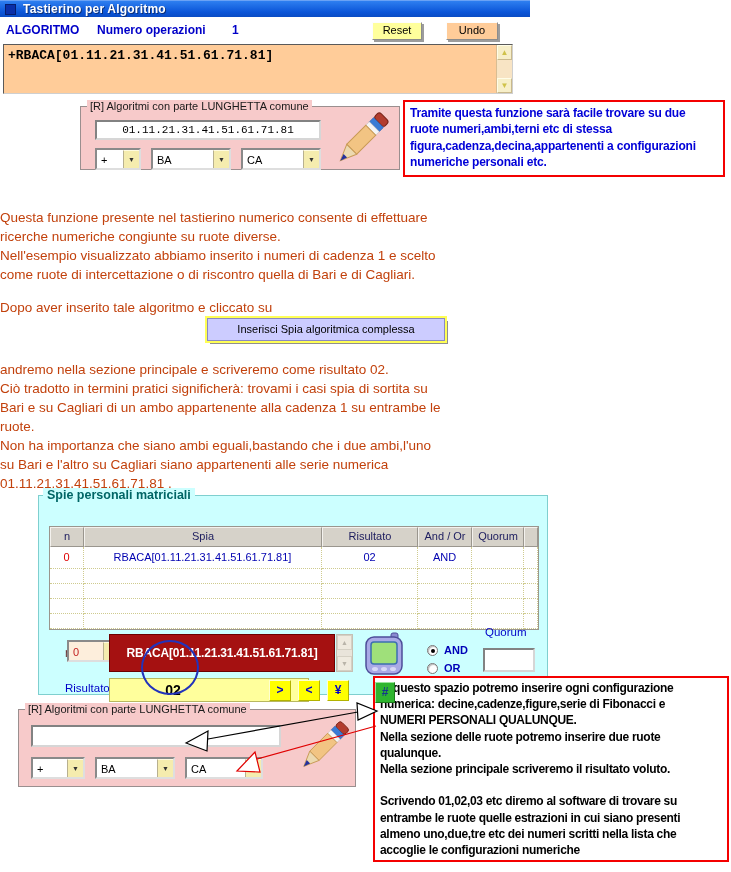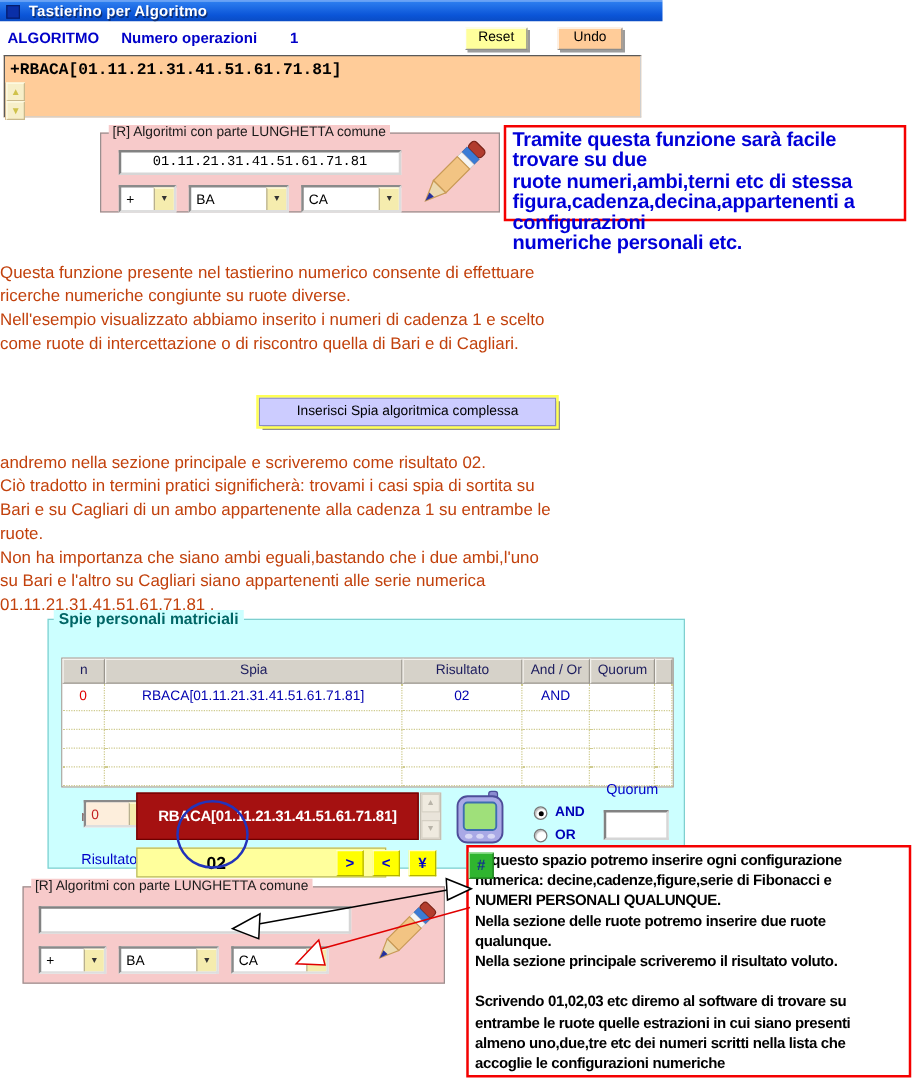--- a/index.html
+++ b/index.html
@@ -26,21 +26,20 @@
     height:18px; font-size:11px; text-align:center; line-height:15px; color:#000;
     border:1px solid; border-color:#fdfdfd #8c8c8c #8c8c8c #fdfdfd;
     box-shadow:2px 2px 0 #9c9c9c; cursor:default;
   }
 
   
   .algoarea {
     left:3px; top:44px; width:510px; height:50px; display:flex;
     border:1px solid #5a5a5a; border-right-color:#cfcfcf; border-bottom-color:#cfcfcf;
     background:#ffcc99;
-    flex-direction:column;
   }
   .algotext {
     flex:1; font-family:"Liberation Mono", monospace; font-weight:bold; font-size:13px;
     padding:3px 4px; white-space:pre; color:#000;
   }
   .vscroll { width:16px; background:#f8e4c4; border-left:1px solid #d8bd93; display:flex; flex-direction:column; justify-content:space-between; }
   .sbtn {
     height:15px; background:#f7efc9; border:1px solid; border-color:#fffde8 #c9b98c #c9b98c #fffde8;
     color:#cfc24a; font-size:8px; line-height:13px; text-align:center;
   }
@@ -57,21 +56,21 @@
   .dd-val { flex:1; padding:4px 0 0 4px; color:#000; overflow:hidden; }
   .dd-btn {
     width:16px; background:#f5ecae; border-left:1px solid #b8b090; text-align:center;
     font-size:7px; padding-top:5px; color:#333; border-top:1px solid #fffbe0;
   }
   .pencil { position:absolute; pointer-events:none; }
 
   
   .note { position:absolute; background:#fff; font-weight:bold; white-space:pre-line; }
   .note-tr { left:403px; top:100px; width:322px; height:77px; border:2px solid #f40000;
-             color:#0000d8; font-size:16px; line-height:16.4px; padding:3px 5px; letter-spacing:-0.2px; }
+             color:#0000d8; font-size:12px; line-height:16.4px; padding:3px 5px; letter-spacing:-0.2px; }
   .note-bl { left:3px; top:792px; width:360px; height:63px; border:2px solid #2626cc;
              color:#e80000; font-size:12px; line-height:16.4px; padding:3px 5px; letter-spacing:-0.35px; }
   .note-br { left:373px; top:676px; width:356px; height:186px; border:2px solid #f40000;
              color:#000; font-size:12px; line-height:16.2px; padding:2px 5px; letter-spacing:-0.3px; z-index:1; }
 
   
   .para { position:absolute; left:0; width:720px; color:#c2410c; font-weight:normal;
           font-size:13.5px; line-height:19px; white-space:pre-line; }
   .insert-btn {
     left:207px; top:318px; width:238px; height:23px;
@@ -184,20 +183,21 @@
 
   <div class="note note-tr">Tramite questa funzione sarà facile trovare su due
 ruote numeri,ambi,terni etc di stessa
 figura,cadenza,decina,appartenenti a configurazioni
 numeriche personali etc.</div>
 
   <div class="para" style="top:208px;">Questa funzione presente nel tastierino numerico consente di effettuare
 ricerche numeriche congiunte su ruote diverse.
 Nell'esempio visualizzato abbiamo inserito i numeri di cadenza 1 e scelto
 come ruote di intercettazione o di riscontro quella di Bari e di Cagliari.</div>
+  <div class="para" style="top:298px;">Dopo aver inserito tale algoritmo e cliccato su</div>
   <div class="abs insert-btn">Inserisci Spia algoritmica complessa</div>
   <div class="para" style="top:360px;">andremo nella sezione principale e scriveremo come risultato 02.
 Ciò tradotto in termini pratici significherà: trovami i casi spia di sortita su
 Bari e su Cagliari di un ambo appartenente alla cadenza 1 su entrambe le
 ruote.
 Non ha importanza che siano ambi eguali,bastando che i due ambi,l'uno
 su Bari e l'altro su Cagliari siano appartenenti alle serie numerica
 01.11.21.31.41.51.61.71.81 .</div>
 
   <fieldset class="gbox panel">

